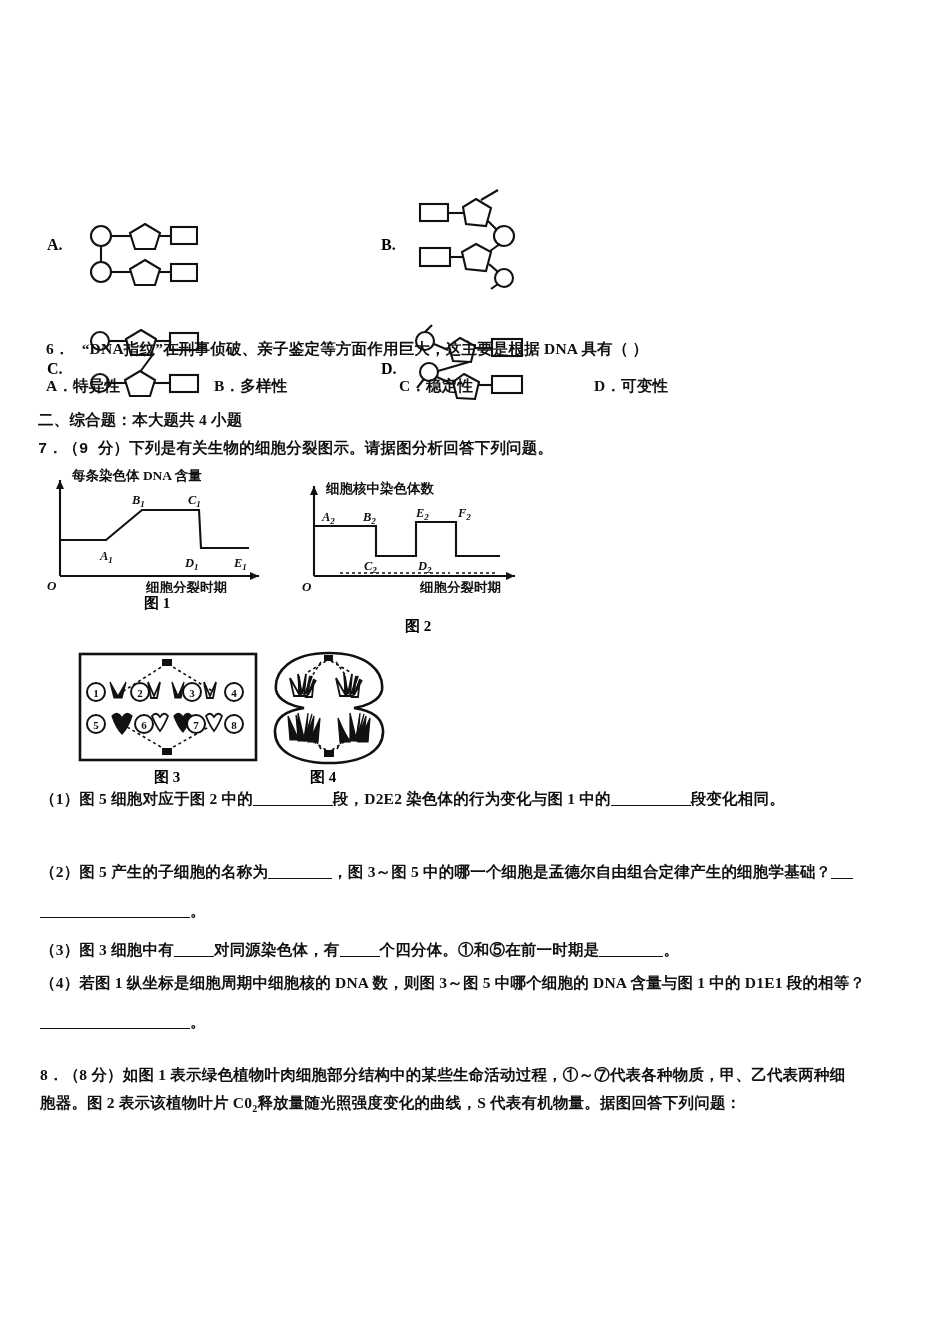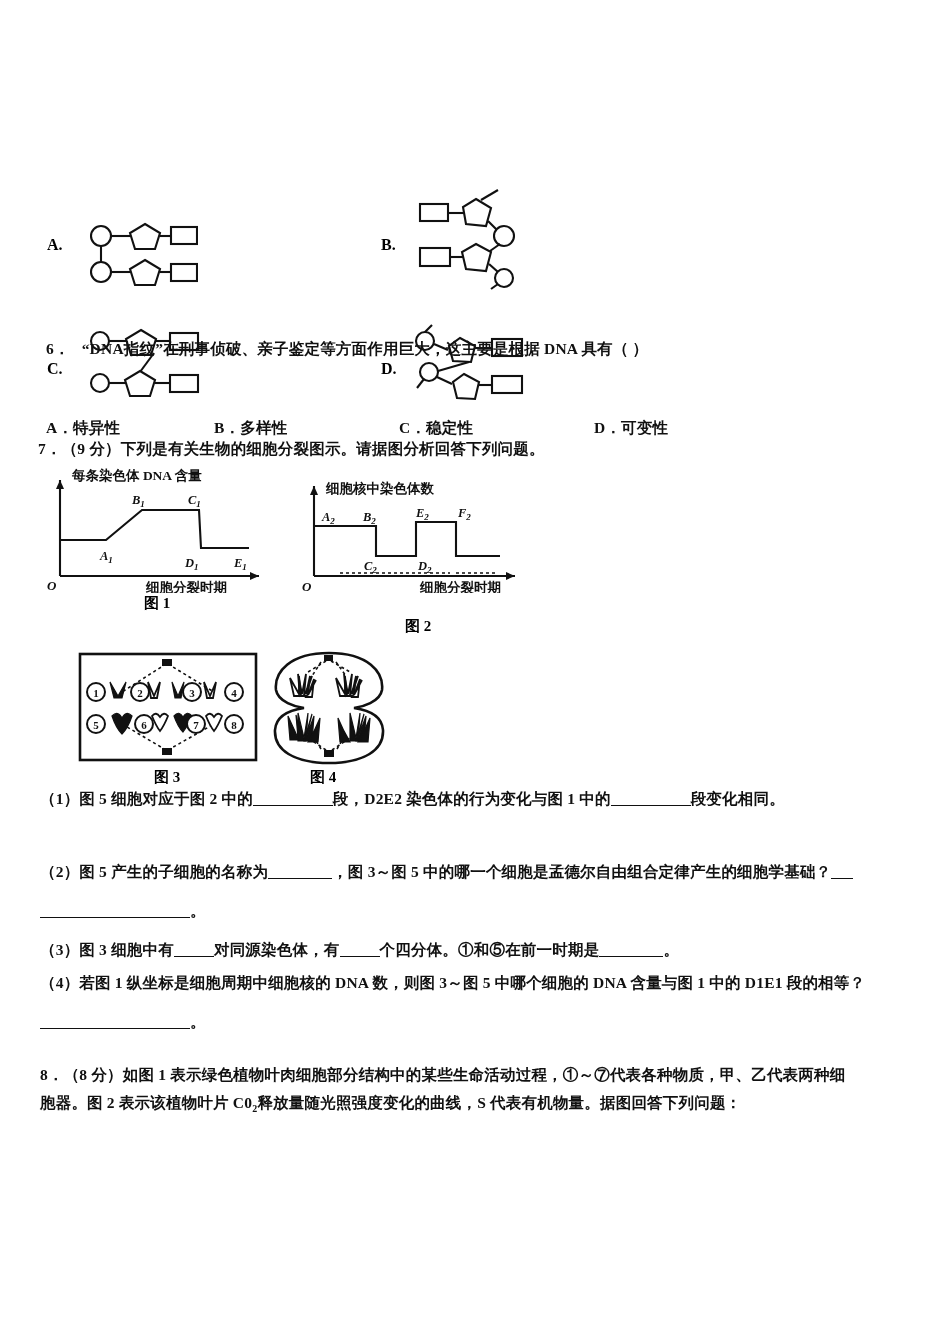--- a/index.html
+++ b/index.html
@@ -54,35 +54,36 @@
     width: 870px;
   }
   #q6-options {
     position: absolute;
     left: 46px; top: 374px;
     width: 870px;
     display: flex;
     align-items: flex-end;
   }
   #q6-options .opt { width: 168px; }
-  #q6-options .opt:nth-child(2) { width: 185px; margin-top: 42px; }
+  #q6-options .opt:nth-child(2) { width: 185px; }
   #q6-options .opt:nth-child(3) { width: 195px; }
 
   
   #section2 {
     position: absolute;
     left: 38px; top: 408px;
     width: 870px;
   }
 
   
   #q7-stem {
     position: absolute;
     left: 38px; top: 437px;
     width: 890px;
+    font-family: Liberation Mono, monospace;
   }
 
   #graphs { position: absolute; left: 0; top: 468px; width: 950px; height: 170px; }
   .graph-wrap { position: absolute; }
   .graph-cap {
     position: absolute;
     font-size: 15px;
     font-weight: bold;
     font-family: "Liberation Serif", "DejaVu Serif", serif;
   }
@@ -226,20 +227,21 @@
       <span>B．</span><span>多样性</span>
     </div>
     <div class="opt">
       <span>C．</span><span>稳定性</span>
     </div>
     <div class="opt">
       <span>D．</span><span>可变性</span>
     </div>
   </div>
 
+  <div id="section2" class="qtext">二、综合题：本大题共 4 小题</div>
 
   <div id="q7-stem" class="qtext">
     <span>7．</span><span>（9 分）</span><span>下列是有关生物的细胞分裂图示。请据图分析回答下列问题。</span>
   </div>
 
   <div id="graphs">
 
     <div class="graph-wrap" style="left:44px; top:0px;">
       <svg width="240" height="125" viewBox="0 0 240 125">
 

